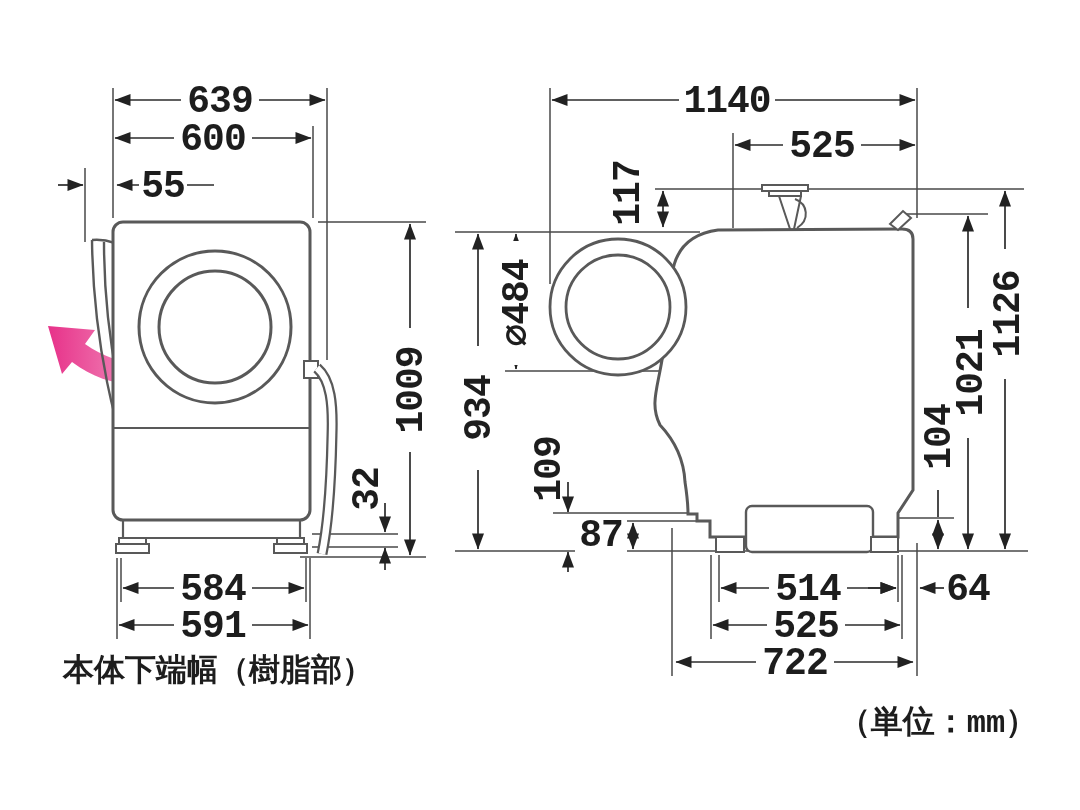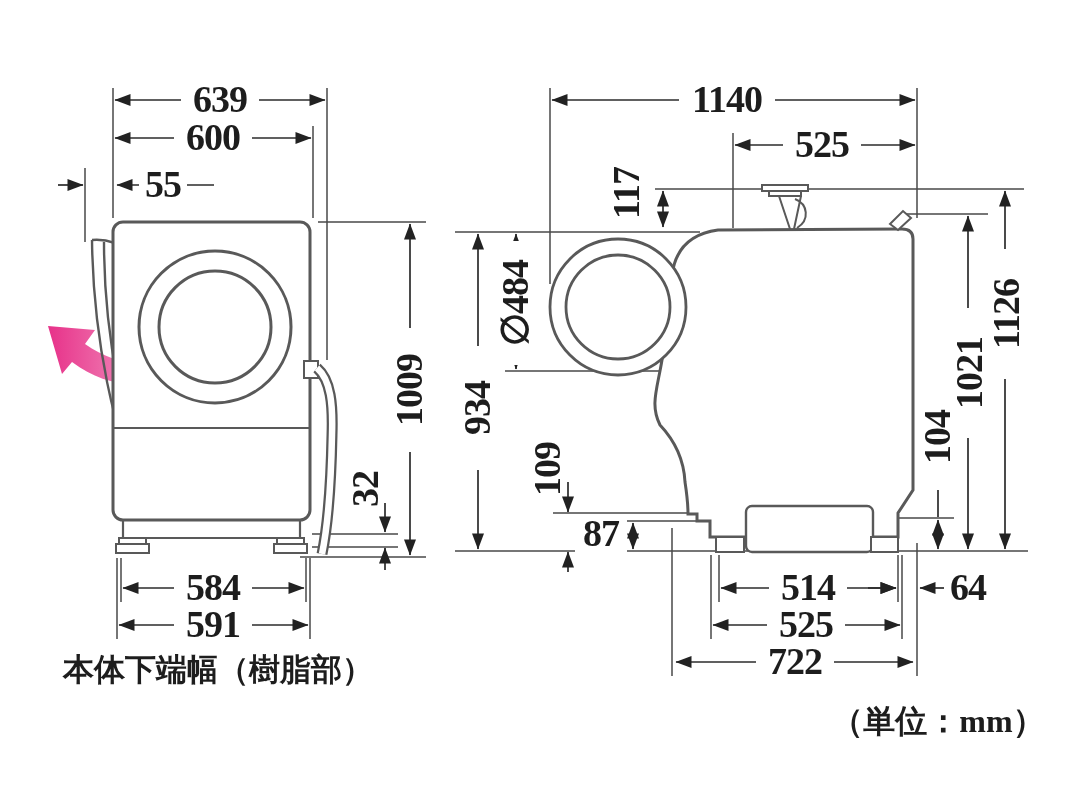--- a/index.html
+++ b/index.html
@@ -1,16 +1,16 @@
 <!DOCTYPE html>
 <html><head>
 <meta charset="utf-8">
 <style>
   html,body{margin:0;padding:0;background:#fff;}
-  .stage{width:1080px;height:810px;background:#ffffff;position:relative;font-family:Liberation Serif, serif;}
+  .stage{width:1080px;height:810px;background:#ffffff;position:relative;font-family:Liberation Mono, monospace;}
   svg{display:block;}
   .ext{stroke:#4a4a4a;stroke-width:1.5;fill:none;}
   .dim{stroke:#2b2b2b;stroke-width:1.7;fill:none;}
   .m{stroke:#595959;fill:none;}
   .mf{stroke:#595959;fill:#ffffff;}
   .num{font-size:38px;font-weight:700;letter-spacing:-1px;fill:#1d1d1d;text-anchor:middle;}
   .jp{font-size:31px;font-weight:700;fill:#1d1d1d;text-anchor:middle;}
   .mask{fill:#ffffff;stroke:none;}
 </style>
 </head>

